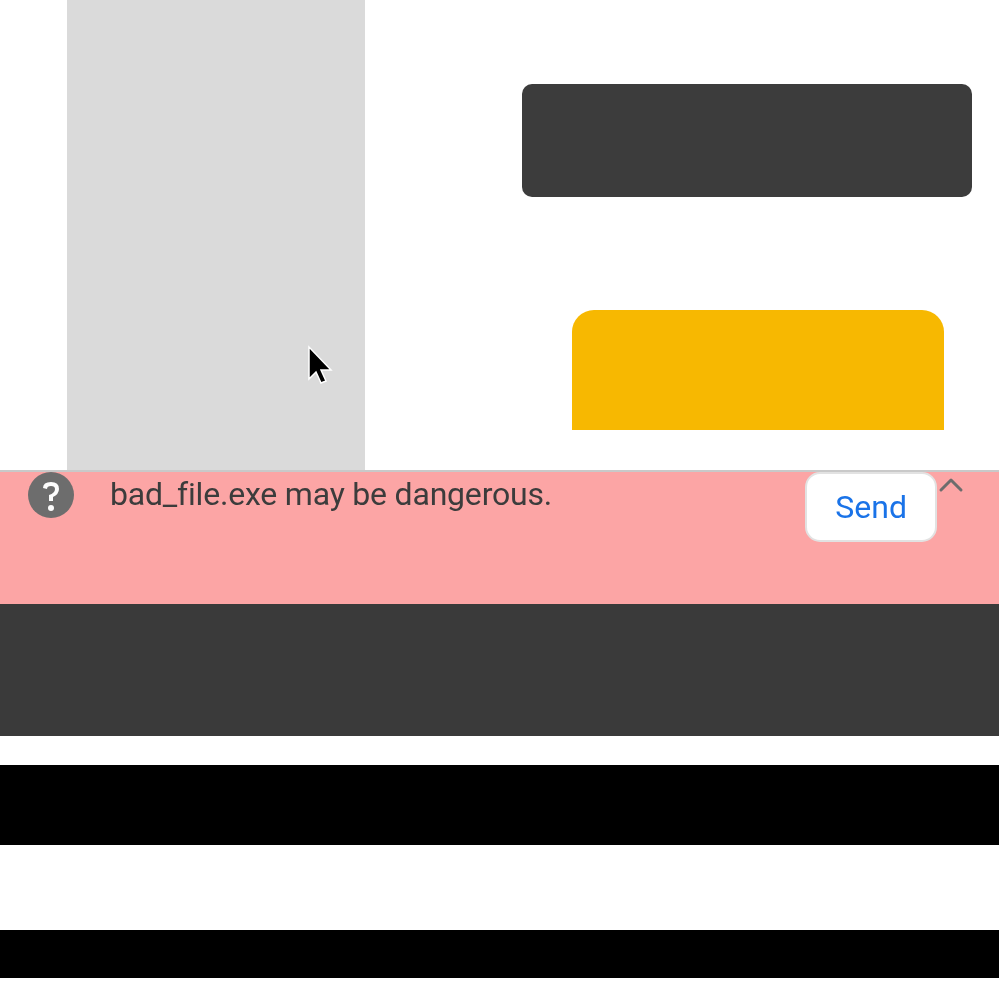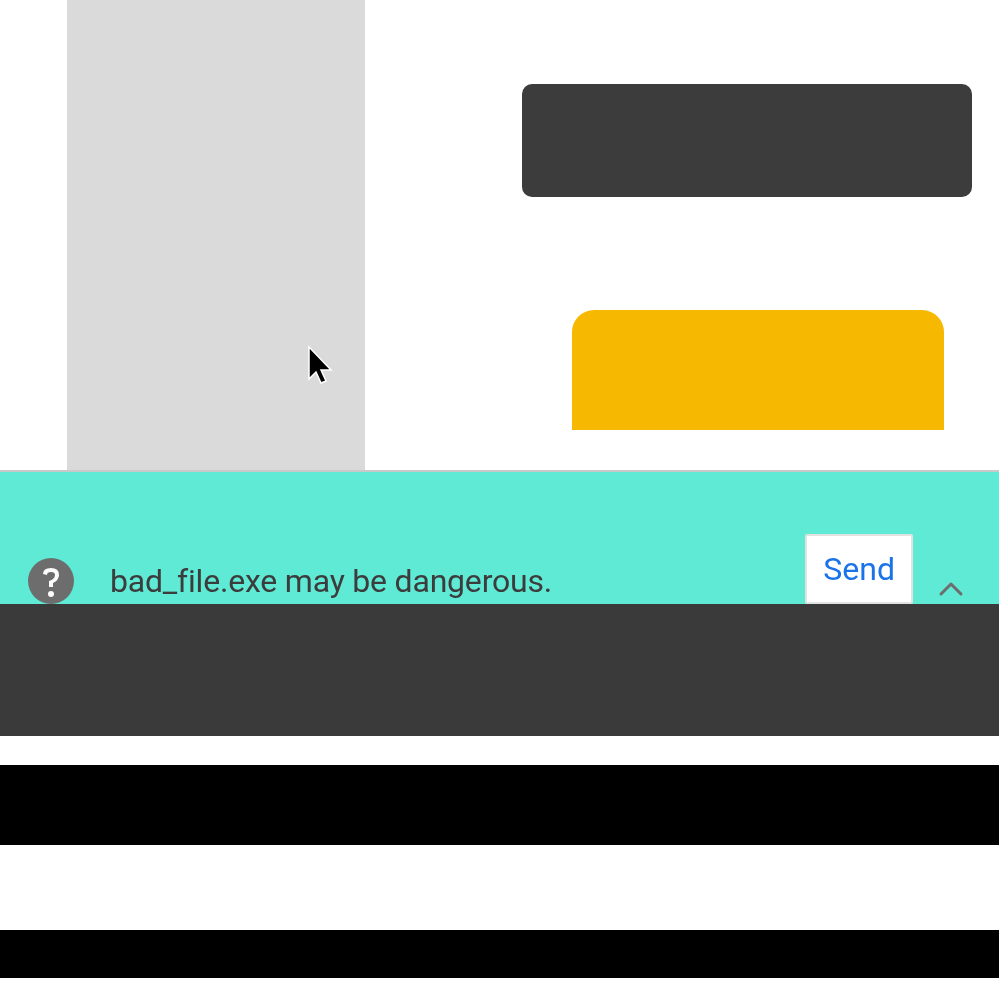--- a/index.html
+++ b/index.html
@@ -55,50 +55,49 @@
       left: 307px;
       pointer-events: none;
       z-index: 10;
     }
     .download-bar {
       position: absolute;
       top: 470px;
       left: 0;
       width: 999px;
       height: 134px;
-      background: #5eead4;
+      background: #fca5a5;
       border-top: 2px solid #c9c9c9;
       display: flex;
-      align-items: flex-end;
+      align-items: flex-start;
       padding: 0 28px;
     }
     .question-icon {
       width: 46px;
       height: 46px;
       flex-shrink: 0;
       margin-right: 36px;
     }
     .warning-message {
       flex: 1;
       font-size: 32px;
       line-height: 1.4;
       color: #3c3c3c;
       letter-spacing: -0.2px;
     }
     .send-button {
-      padding: 14px 16px;
+      padding: 14px 28px;
       font-size: 32px;
       color: #1a73e8;
       background: #ffffff;
       border: 2px solid #e2e2e2;
-      border-radius: 2px;
+      border-radius: 15px;
       cursor: pointer;
       font-family: inherit;
       margin-left: 20px;
-      margin-right: 24px;
     }
     .chevron-up {
       width: 28px;
       height: 28px;
       cursor: pointer;
       flex-shrink: 0;
       margin-right: 6px;
     }
     .dark-band-1 {
       position: absolute;

